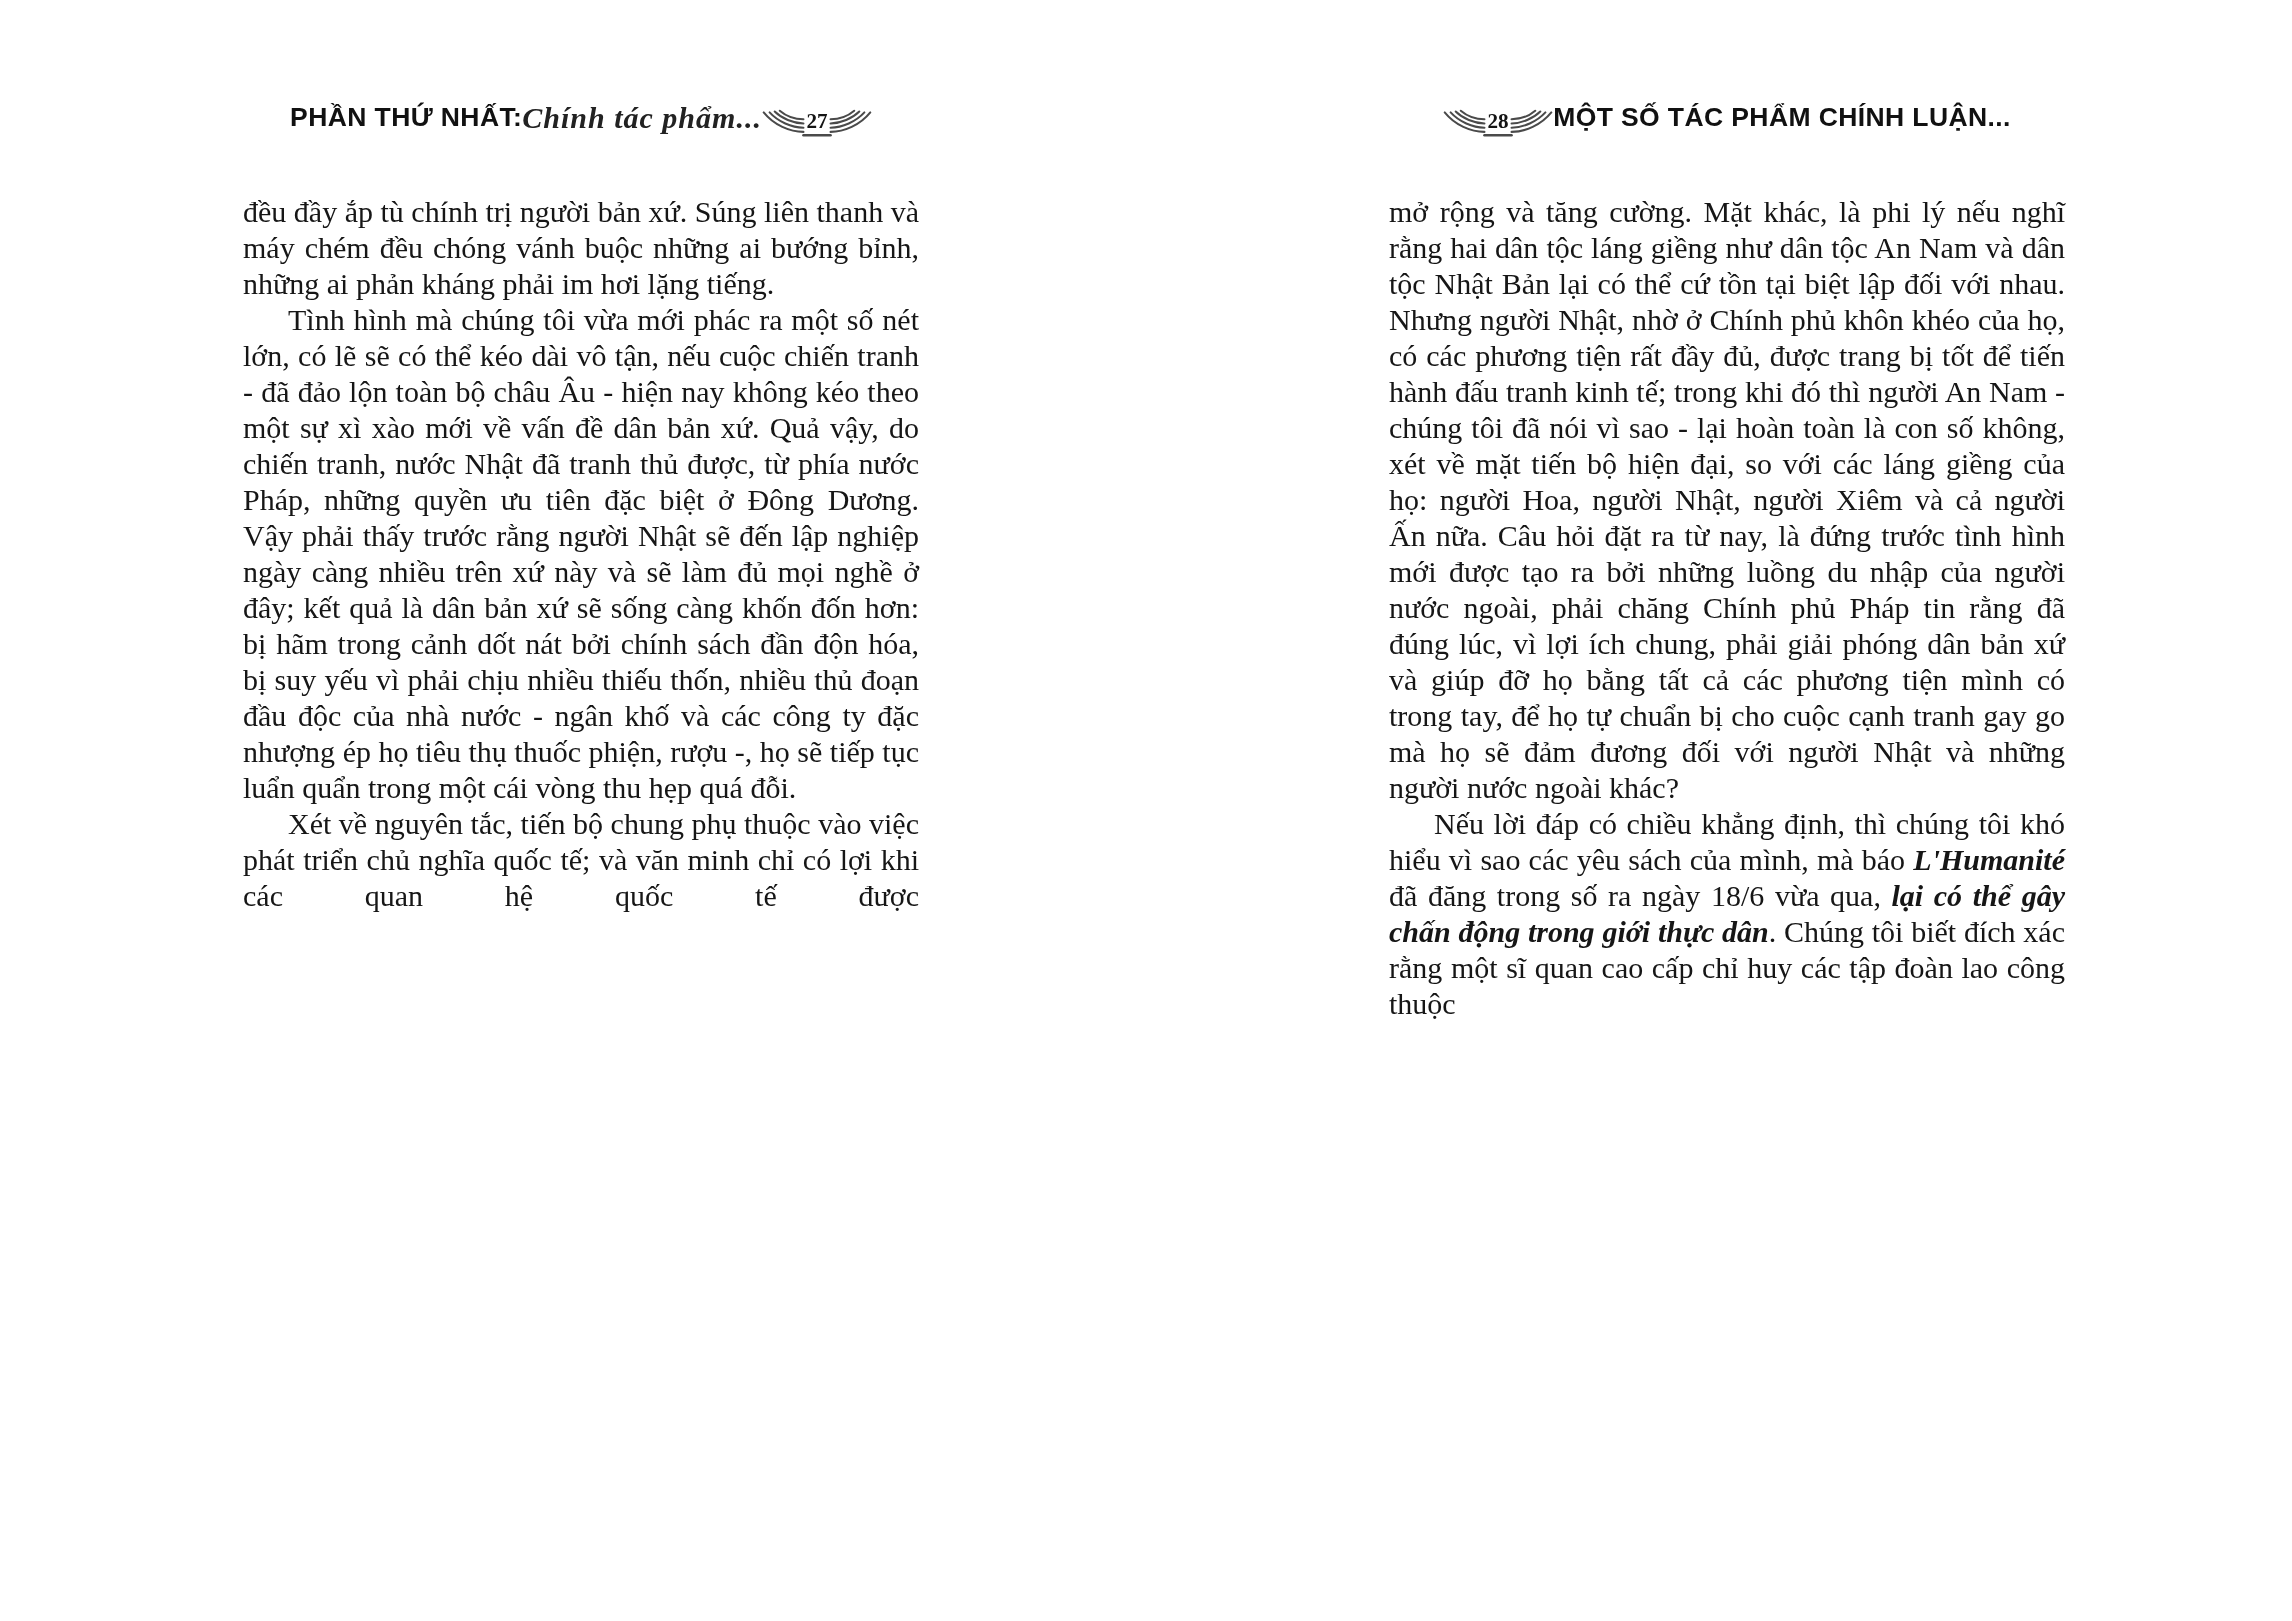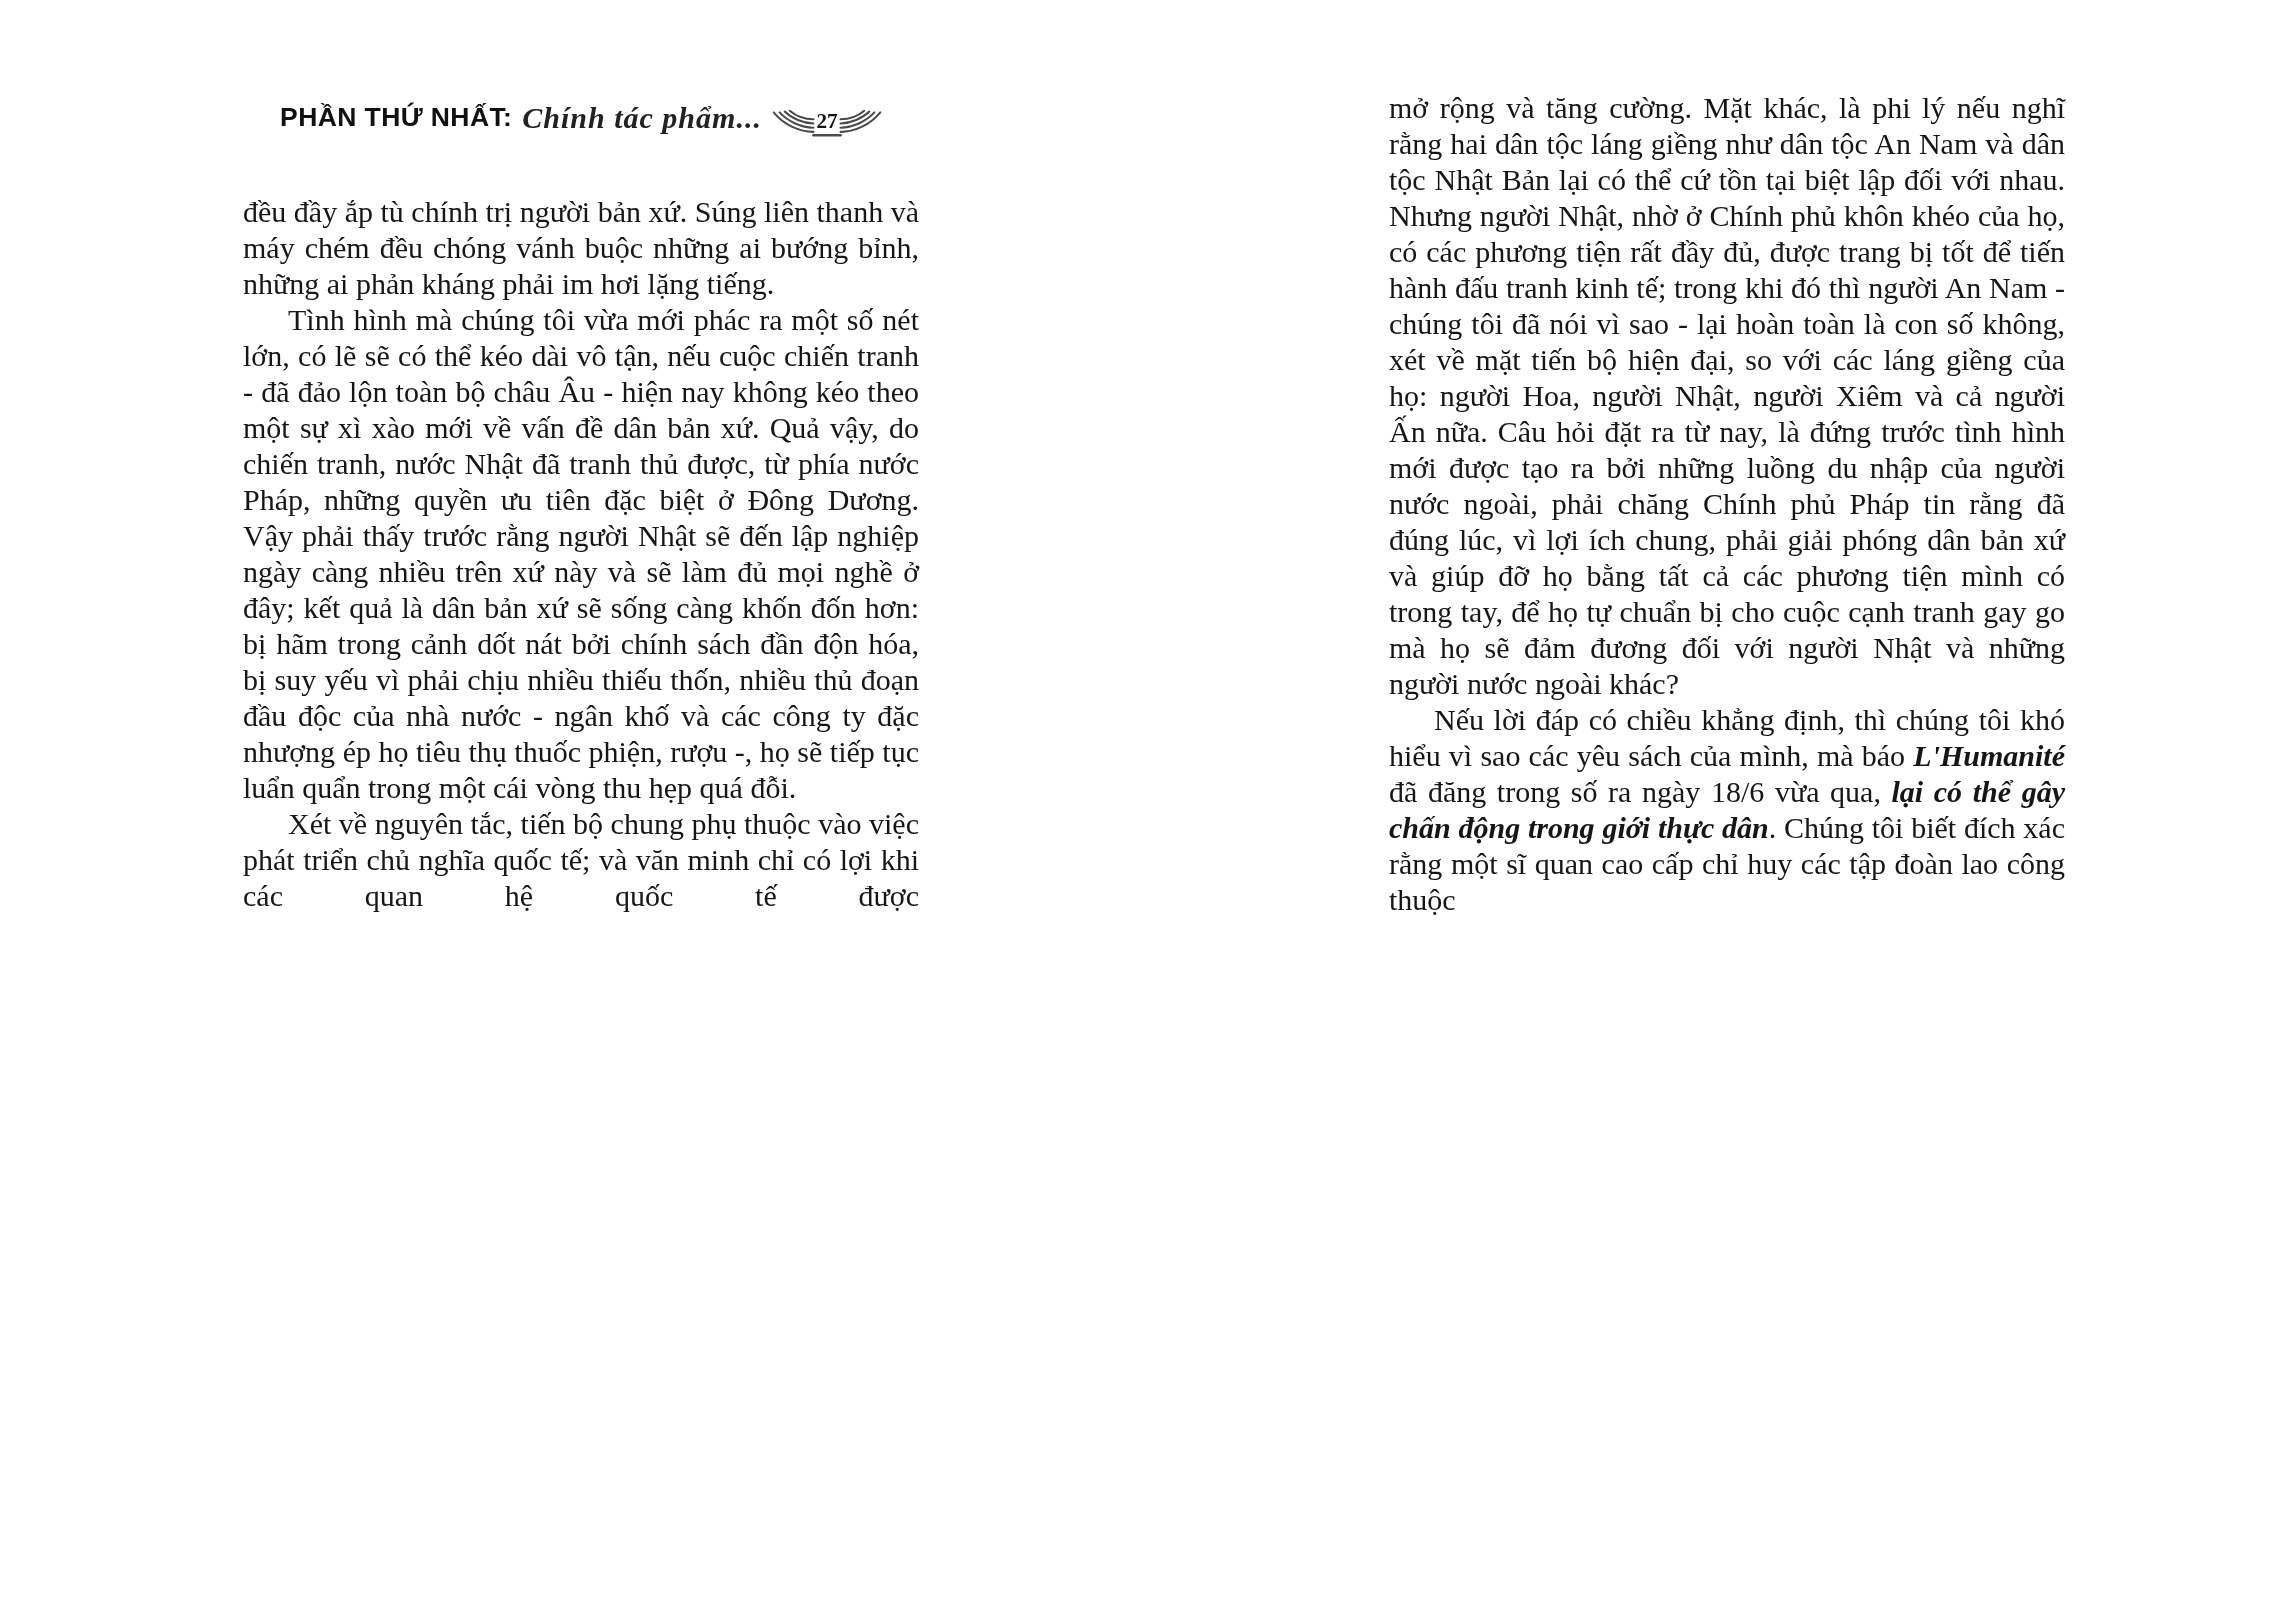--- a/index.html
+++ b/index.html
@@ -11,21 +11,21 @@
       overflow: hidden;
     }
     .spread { display: flex; width: 2293px; height: 1621px; }
     .page { width: 1146px; padding-top: 90px; }
     .page-inner { width: 676px; margin-left: 243px; }
 
     .running-header {
       display: flex;
       align-items: center;
       justify-content: center;
-      gap: 10px;
+      gap: 0;
       white-space: nowrap;
       margin-bottom: 49px;
       height: 55px;
     }
     .header-label {
       font-family: "Liberation Sans", sans-serif;
       font-weight: bold;
       font-size: 26.5px;
       letter-spacing: 0.4px;
       color: #111;
@@ -85,20 +85,39 @@
       <div class="body-text">
           <p class="para"><span>đều đầy ắp tù chính trị người bản xứ. Súng liên thanh và máy chém đều chóng vánh buộc những ai bướng bỉnh, những ai phản kháng phải im hơi lặng tiếng.</span></p>
           <p class="para indent"><span>Tình hình mà chúng tôi vừa mới phác ra một số nét lớn, có lẽ sẽ có thể kéo dài vô tận, nếu cuộc chiến tranh - đã đảo lộn toàn bộ châu Âu - hiện nay không kéo theo một sự xì xào mới về vấn đề dân bản xứ. Quả vậy, do chiến tranh, nước Nhật đã tranh thủ được, từ phía nước Pháp, những quyền ưu tiên đặc biệt ở Đông Dương. Vậy phải thấy trước rằng người Nhật sẽ đến lập nghiệp ngày càng nhiều trên xứ này và sẽ làm đủ mọi nghề ở đây; kết quả là dân bản xứ sẽ sống càng khốn đốn hơn: bị hãm trong cảnh dốt nát bởi chính sách đần độn hóa, bị suy yếu vì phải chịu nhiều thiếu thốn, nhiều thủ đoạn đầu độc của nhà nước - ngân khố và các công ty đặc nhượng ép họ tiêu thụ thuốc phiện, rượu -, họ sẽ tiếp tục luẩn quẩn trong một cái vòng thu hẹp quá đỗi.</span></p>
           <p class="para indent justify-last"><span>Xét về nguyên tắc, tiến bộ chung phụ thuộc vào việc phát triển chủ nghĩa quốc tế; và văn minh chỉ có lợi khi các quan hệ quốc tế được</span></p>
         </div>
     </div>
   </div>
 
   <div class="page page-right">
     <div class="page-inner">
+      <div class="running-header">
+        <span class="ornament">
+          <svg width="110" height="49" viewBox="0 0 130 56">
+            <g stroke="#4a4a4a" fill="none" stroke-width="2.4" stroke-linecap="round">
+              <path d="M49 45 C 33 45, 14 37, 2 22"></path>
+              <path d="M49 40 C 35 40, 19 33, 9 22"></path>
+              <path d="M49 35 C 37 35, 23 29, 15 21"></path>
+              <path d="M49 30 C 39 30, 28 26, 21 20"></path>
+              <path d="M81 45 C 97 45, 116 37, 128 22"></path>
+              <path d="M81 40 C 95 40, 111 33, 121 22"></path>
+              <path d="M81 35 C 93 35, 107 29, 115 21"></path>
+              <path d="M81 30 C 91 30, 102 26, 109 20"></path>
+              <path d="M49 49 L 81 49" stroke-width="3"></path>
+            </g>
+            <text x="65" y="40" text-anchor="middle" font-size="25" font-weight="bold" font-family="Liberation Serif, serif" fill="#141414">28</text>
+          </svg>
+        </span>
+        <span class="header-label">MỘT SỐ TÁC PHẨM CHÍNH LUẬN...</span>
+      </div>
       <div class="body-text">
           <p class="para"><span>mở rộng và tăng cường. Mặt khác, là phi lý nếu nghĩ rằng hai dân tộc láng giềng như dân tộc An Nam và dân tộc Nhật Bản lại có thể cứ tồn tại biệt lập đối với nhau. Nhưng người Nhật, nhờ ở Chính phủ khôn khéo của họ, có các phương tiện rất đầy đủ, được trang bị tốt để tiến hành đấu tranh kinh tế; trong khi đó thì người An Nam - chúng tôi đã nói vì sao - lại hoàn toàn là con số không, xét về mặt tiến bộ hiện đại, so với các láng giềng của họ: người Hoa, người Nhật, người Xiêm và cả người Ấn nữa. Câu hỏi đặt ra từ nay, là đứng trước tình hình mới được tạo ra bởi những luồng du nhập của người nước ngoài, phải chăng Chính phủ Pháp tin rằng đã đúng lúc, vì lợi ích chung, phải giải phóng dân bản xứ và giúp đỡ họ bằng tất cả các phương tiện mình có trong tay, để họ tự chuẩn bị cho cuộc cạnh tranh gay go mà họ sẽ đảm đương đối với người Nhật và những người nước ngoài khác?</span></p>
           <p class="para indent justify-last"><span>Nếu lời đáp có chiều khẳng định, thì chúng tôi khó hiểu vì sao các yêu sách của mình, mà báo </span><span class="italic">L'Humanité</span><span> đã đăng trong số ra ngày 18/6 vừa qua, </span><span class="italic">lại có thể gây chấn động trong giới thực dân</span><span>. Chúng tôi biết đích xác rằng một sĩ quan cao cấp chỉ huy các tập đoàn lao công thuộc</span></p>
         </div>
     </div>
   </div>
 
 </div>
 
 

